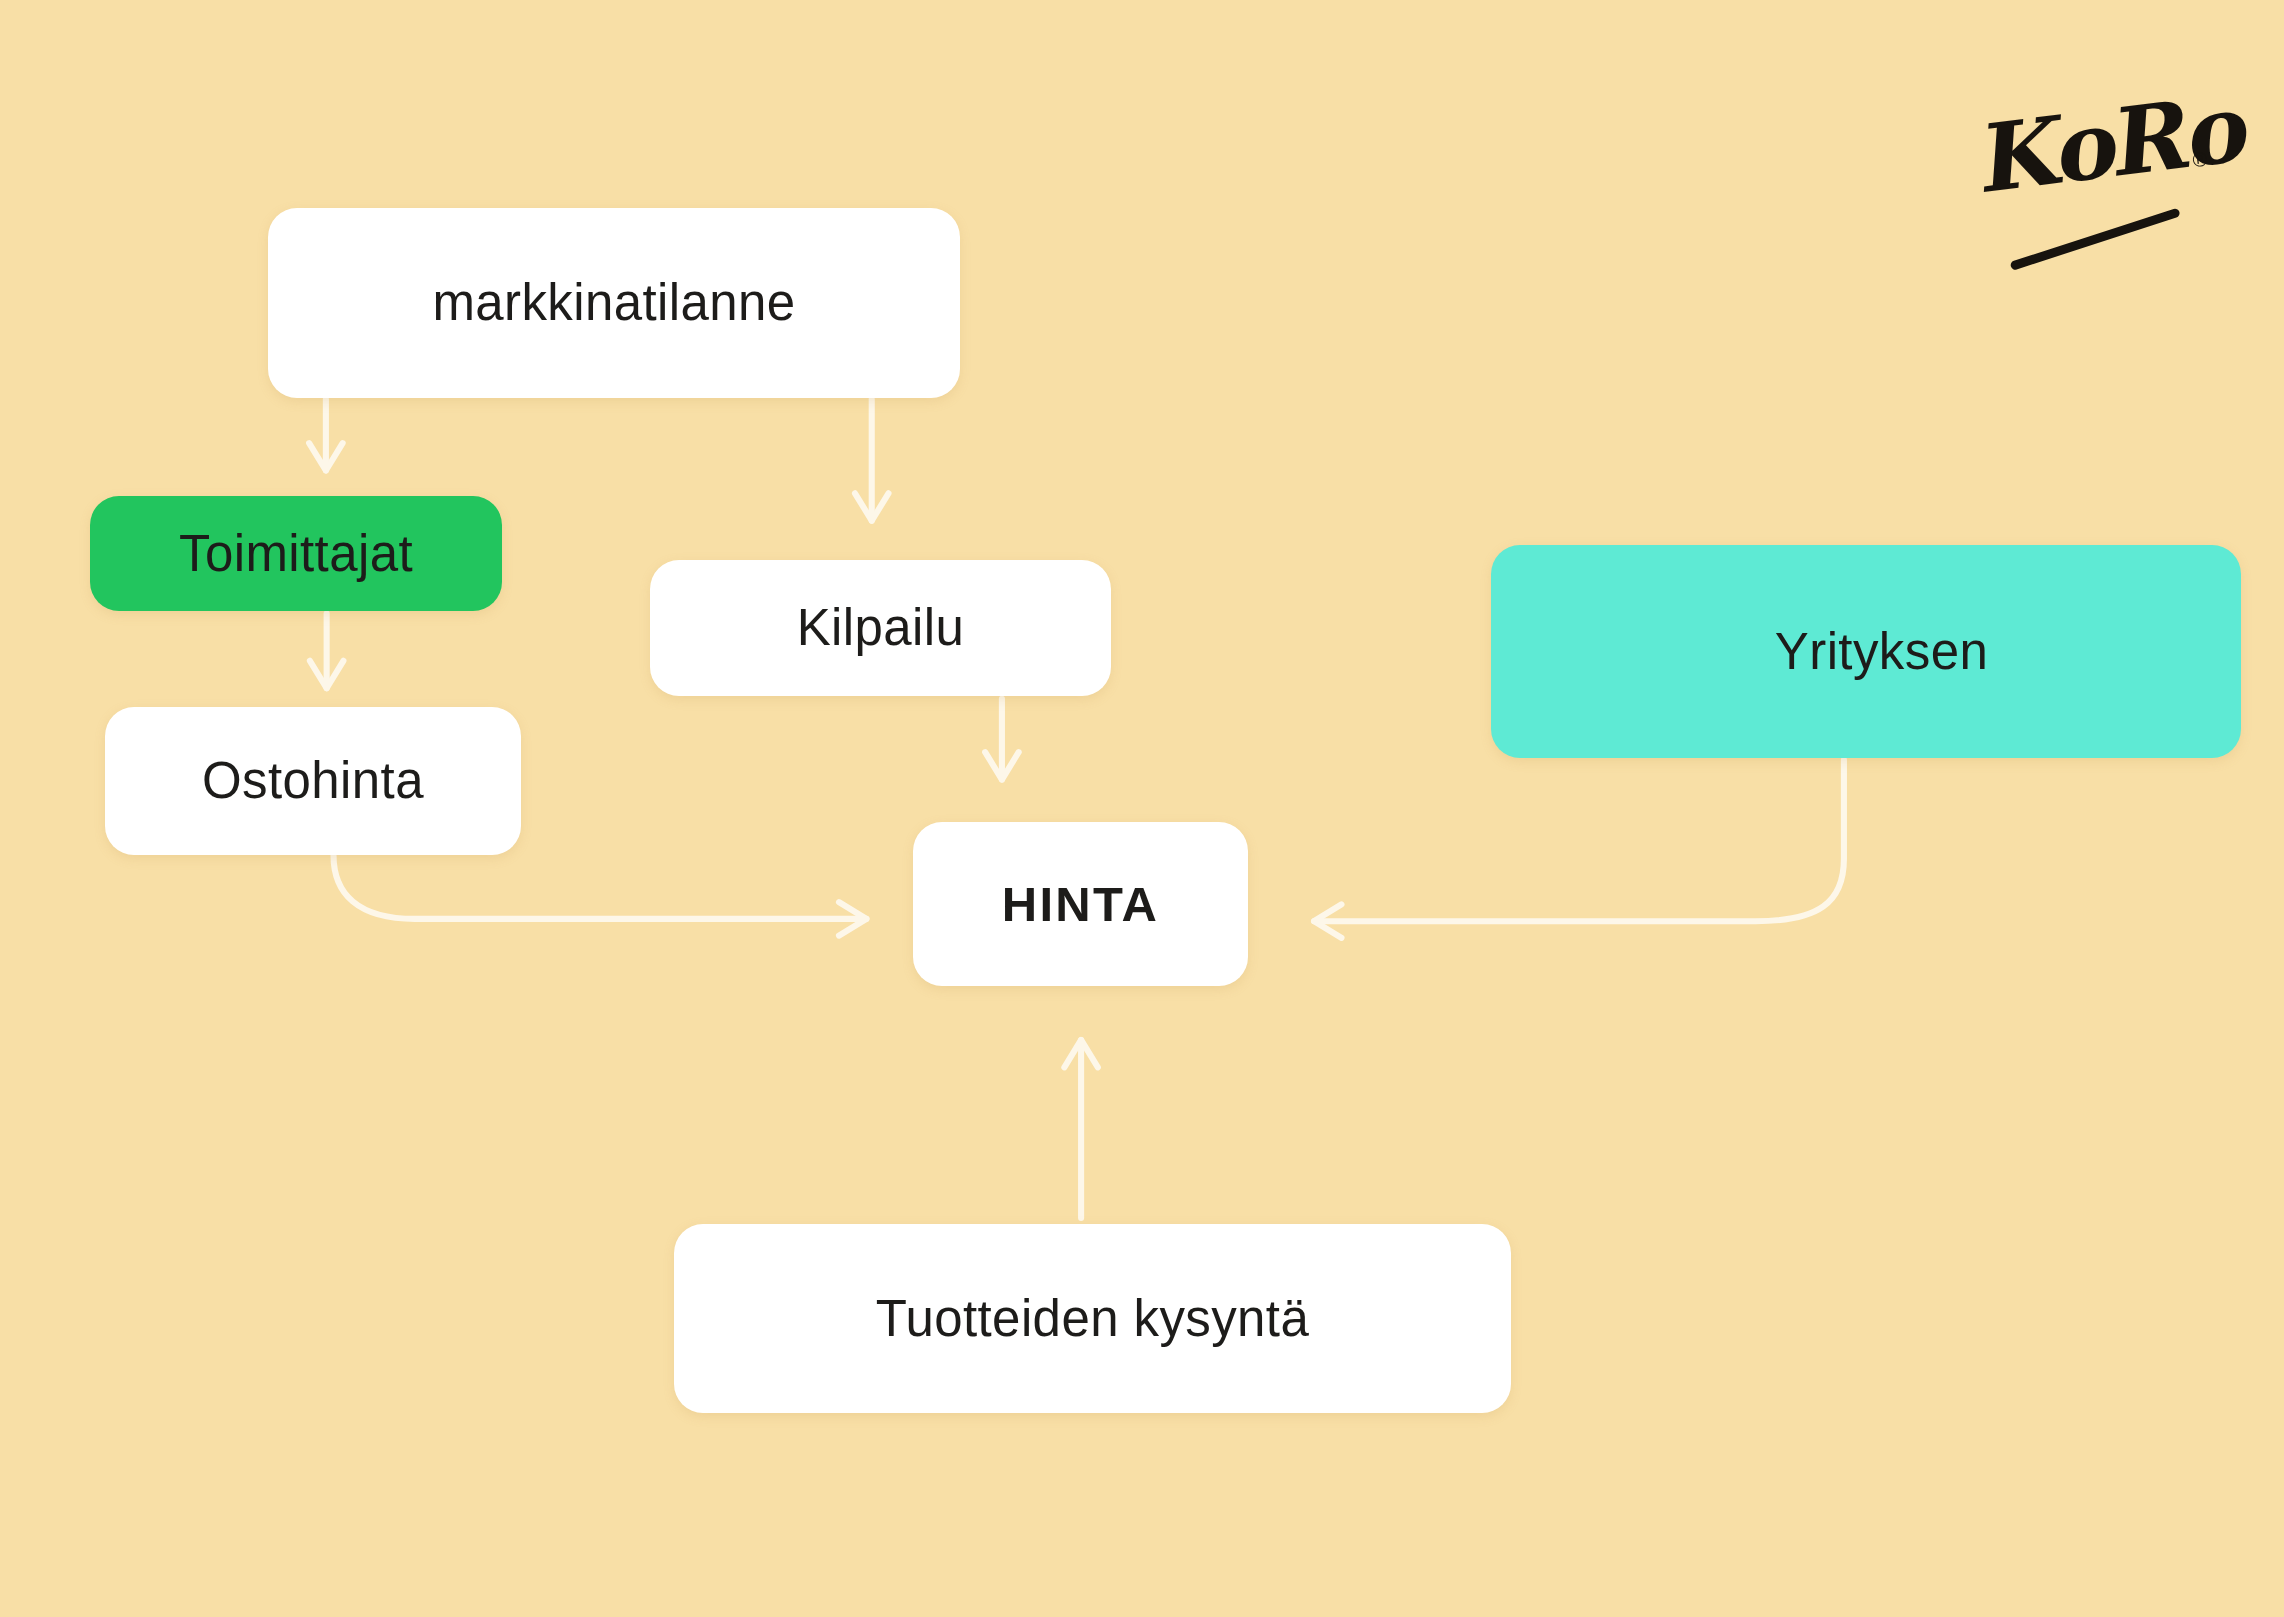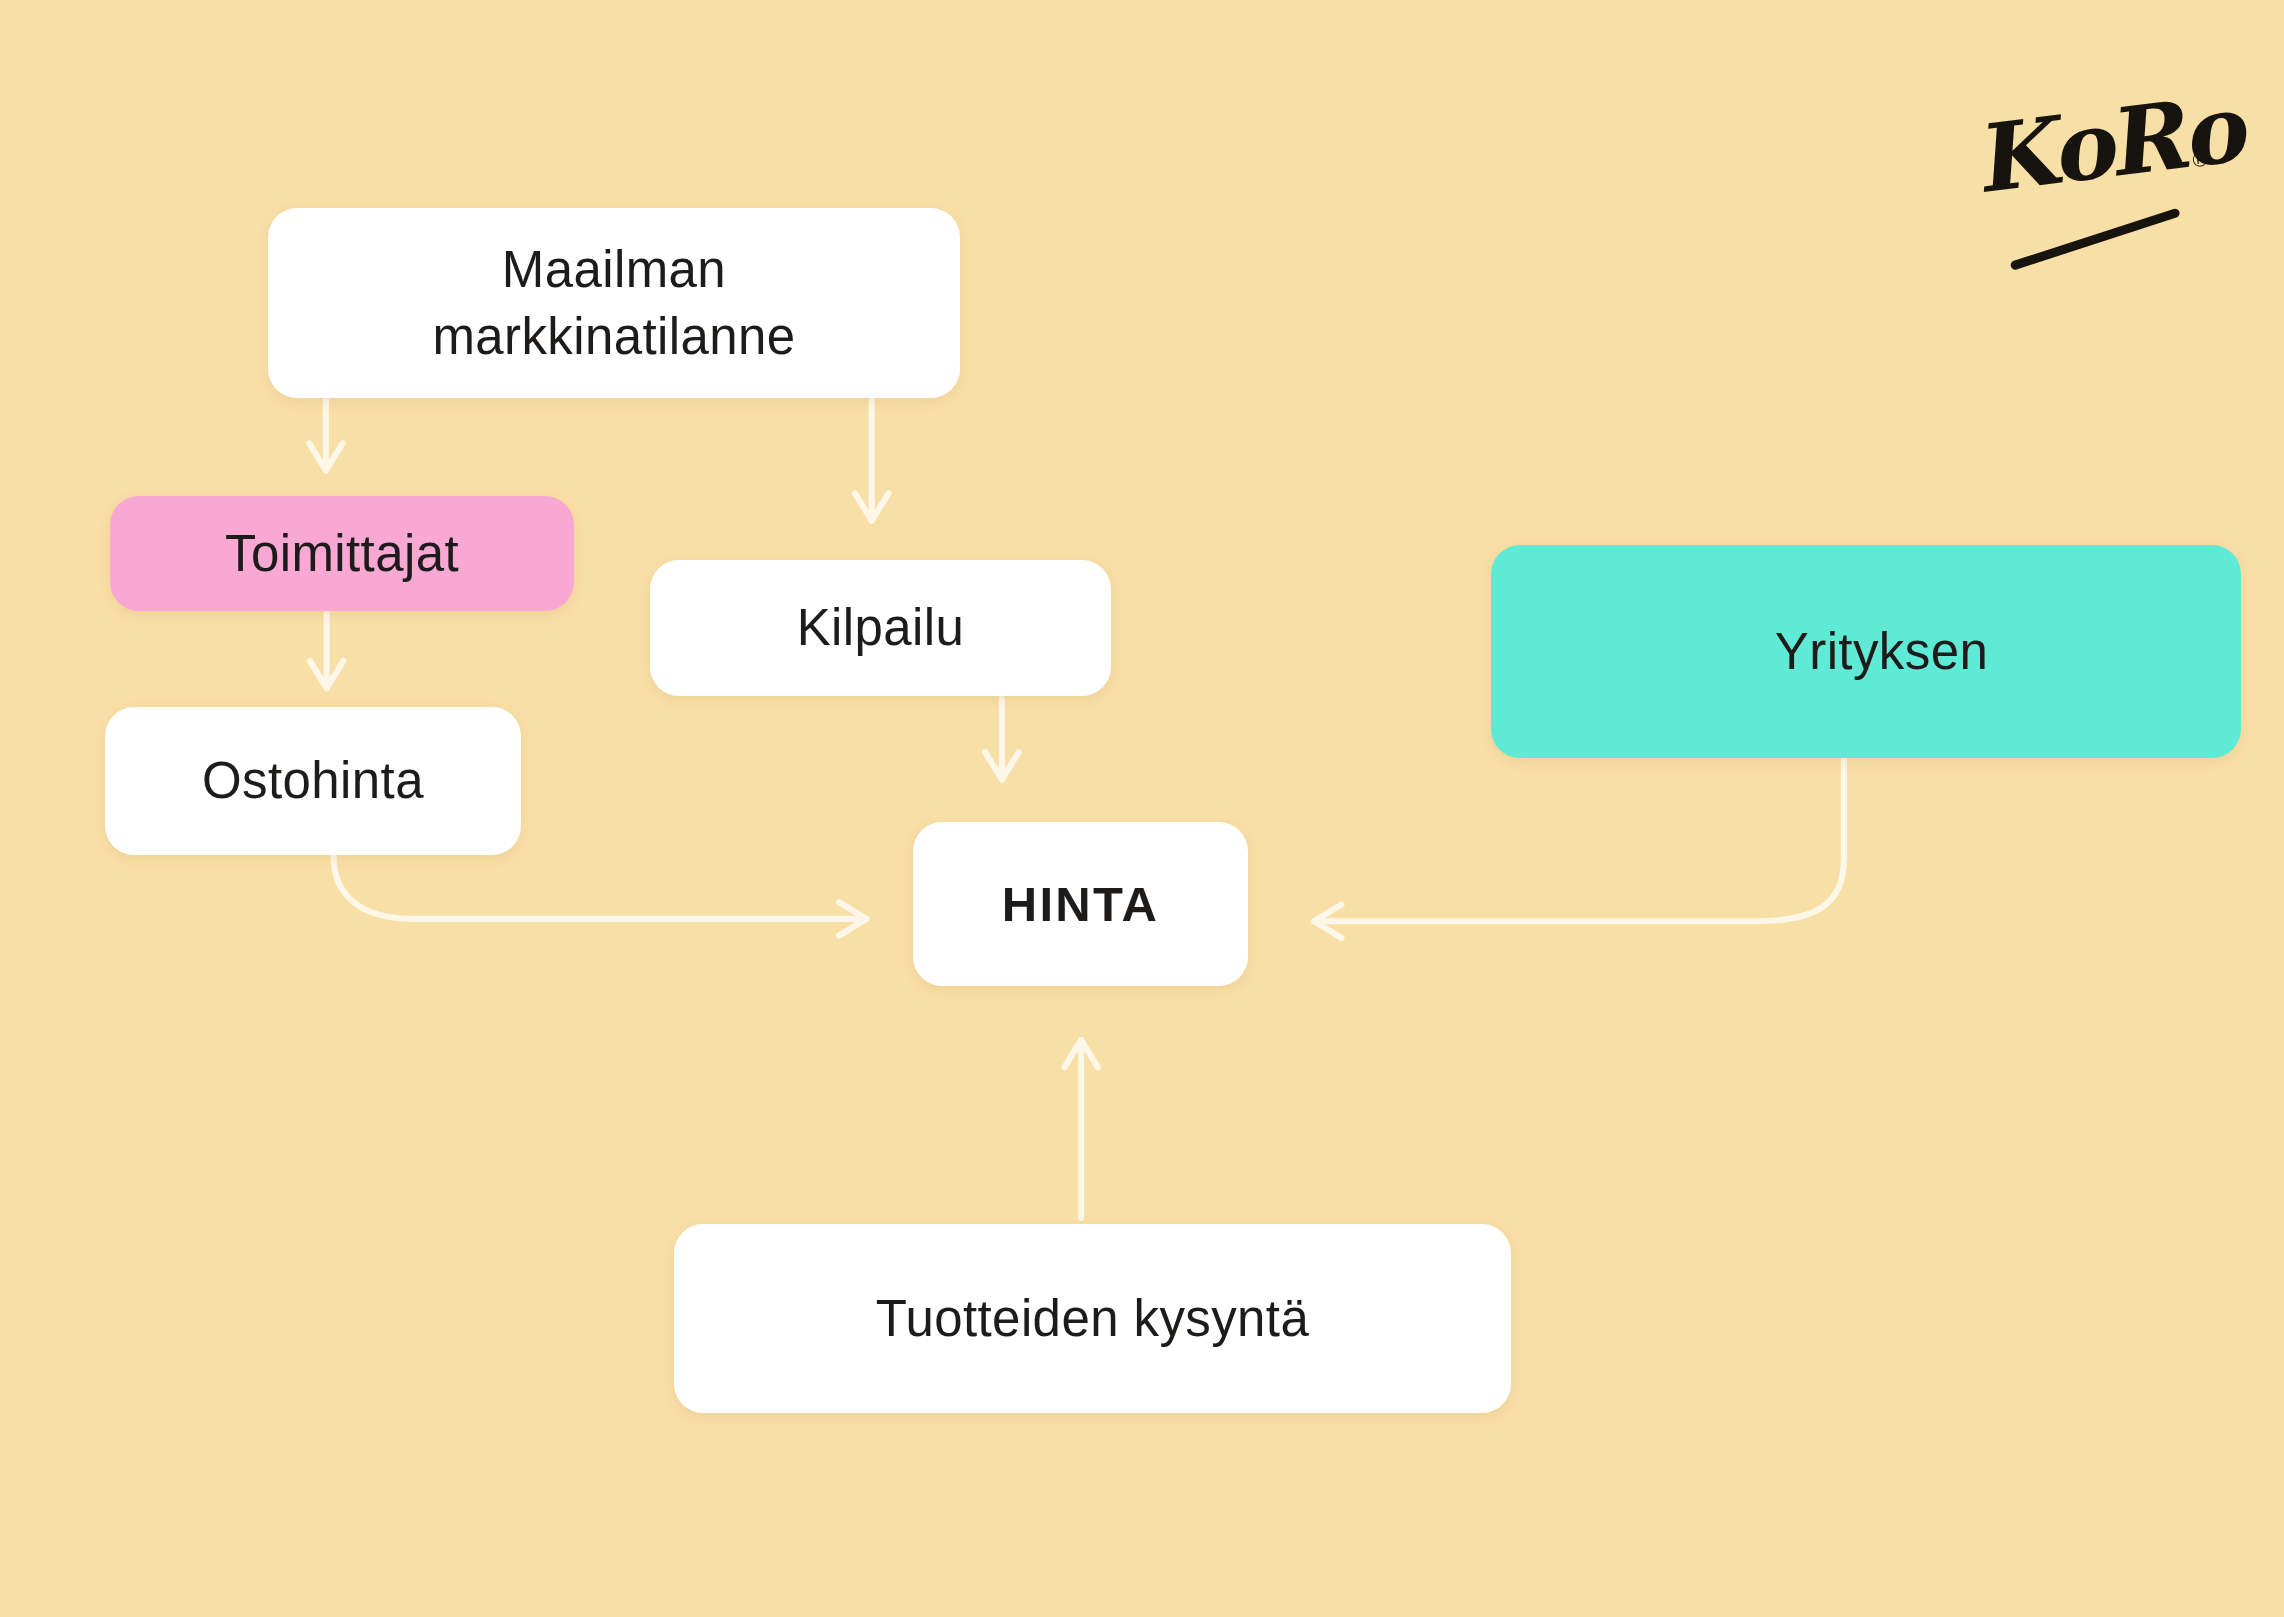--- a/index.html
+++ b/index.html
@@ -104,24 +104,23 @@
         <path d="M 429 806 L 429 904" fill="none" stroke="#fdf7e9" stroke-width="8" stroke-linecap="round" marker-end="url(#arrowhead)"></path>
         <path d="M 438 1123 C 438 1174 470 1207 545 1207 L 1138 1207" fill="none" stroke="#fdf7e9" stroke-width="8" stroke-linecap="round" marker-end="url(#arrowhead)"></path>
         <path d="M 1316 918 L 1316 1024" fill="none" stroke="#fdf7e9" stroke-width="8" stroke-linecap="round" marker-end="url(#arrowhead)"></path>
         <path d="M 2422 998 L 2422 1128 C 2422 1186 2388 1210 2306 1210 L 1726 1210" fill="none" stroke="#fdf7e9" stroke-width="8" stroke-linecap="round" marker-end="url(#arrowhead)"></path>
         <path d="M 1420 1600 L 1420 1366" fill="none" stroke="#fdf7e9" stroke-width="8" stroke-linecap="round" marker-end="url(#arrowhead)"></path>
       </g>
   </svg>
 
   <div id="nodes-layer">
       <div class="node" style="left: 268px; top: 208px; width: 692px; height: 190px; background: rgb(255, 255, 255);">
-        <span class="line" style="color: rgb(29, 28, 26);">Maailman</span>
         <span class="line" style="color: rgb(29, 28, 26);">markkinatilanne</span>
       </div>
-      <div class="node" style="left: 110px; top: 496px; width: 464px; height: 115px; background: #f9a8d4;">
+      <div class="node" style="left: 90px; top: 496px; width: 412px; height: 115px; background: #22c55e;">
         <span class="line" style="color: rgb(29, 28, 26);">Toimittajat</span>
       </div>
       <div class="node" style="left: 105px; top: 707px; width: 416px; height: 148px; background: rgb(255, 255, 255);">
         <span class="line" style="color: rgb(29, 28, 26);">Ostohinta</span>
       </div>
       <div class="node" style="left: 650px; top: 560px; width: 461px; height: 136px; background: rgb(255, 255, 255);">
         <span class="line" style="color: rgb(29, 28, 26);">Kilpailu</span>
       </div>
       <div class="node" style="left: 1491px; top: 545px; width: 719px; height: 213px; background: #5eead4; padding-left: 31px;">
         <span class="line" style="color: rgb(29, 28, 26);">Yrityksen</span>

